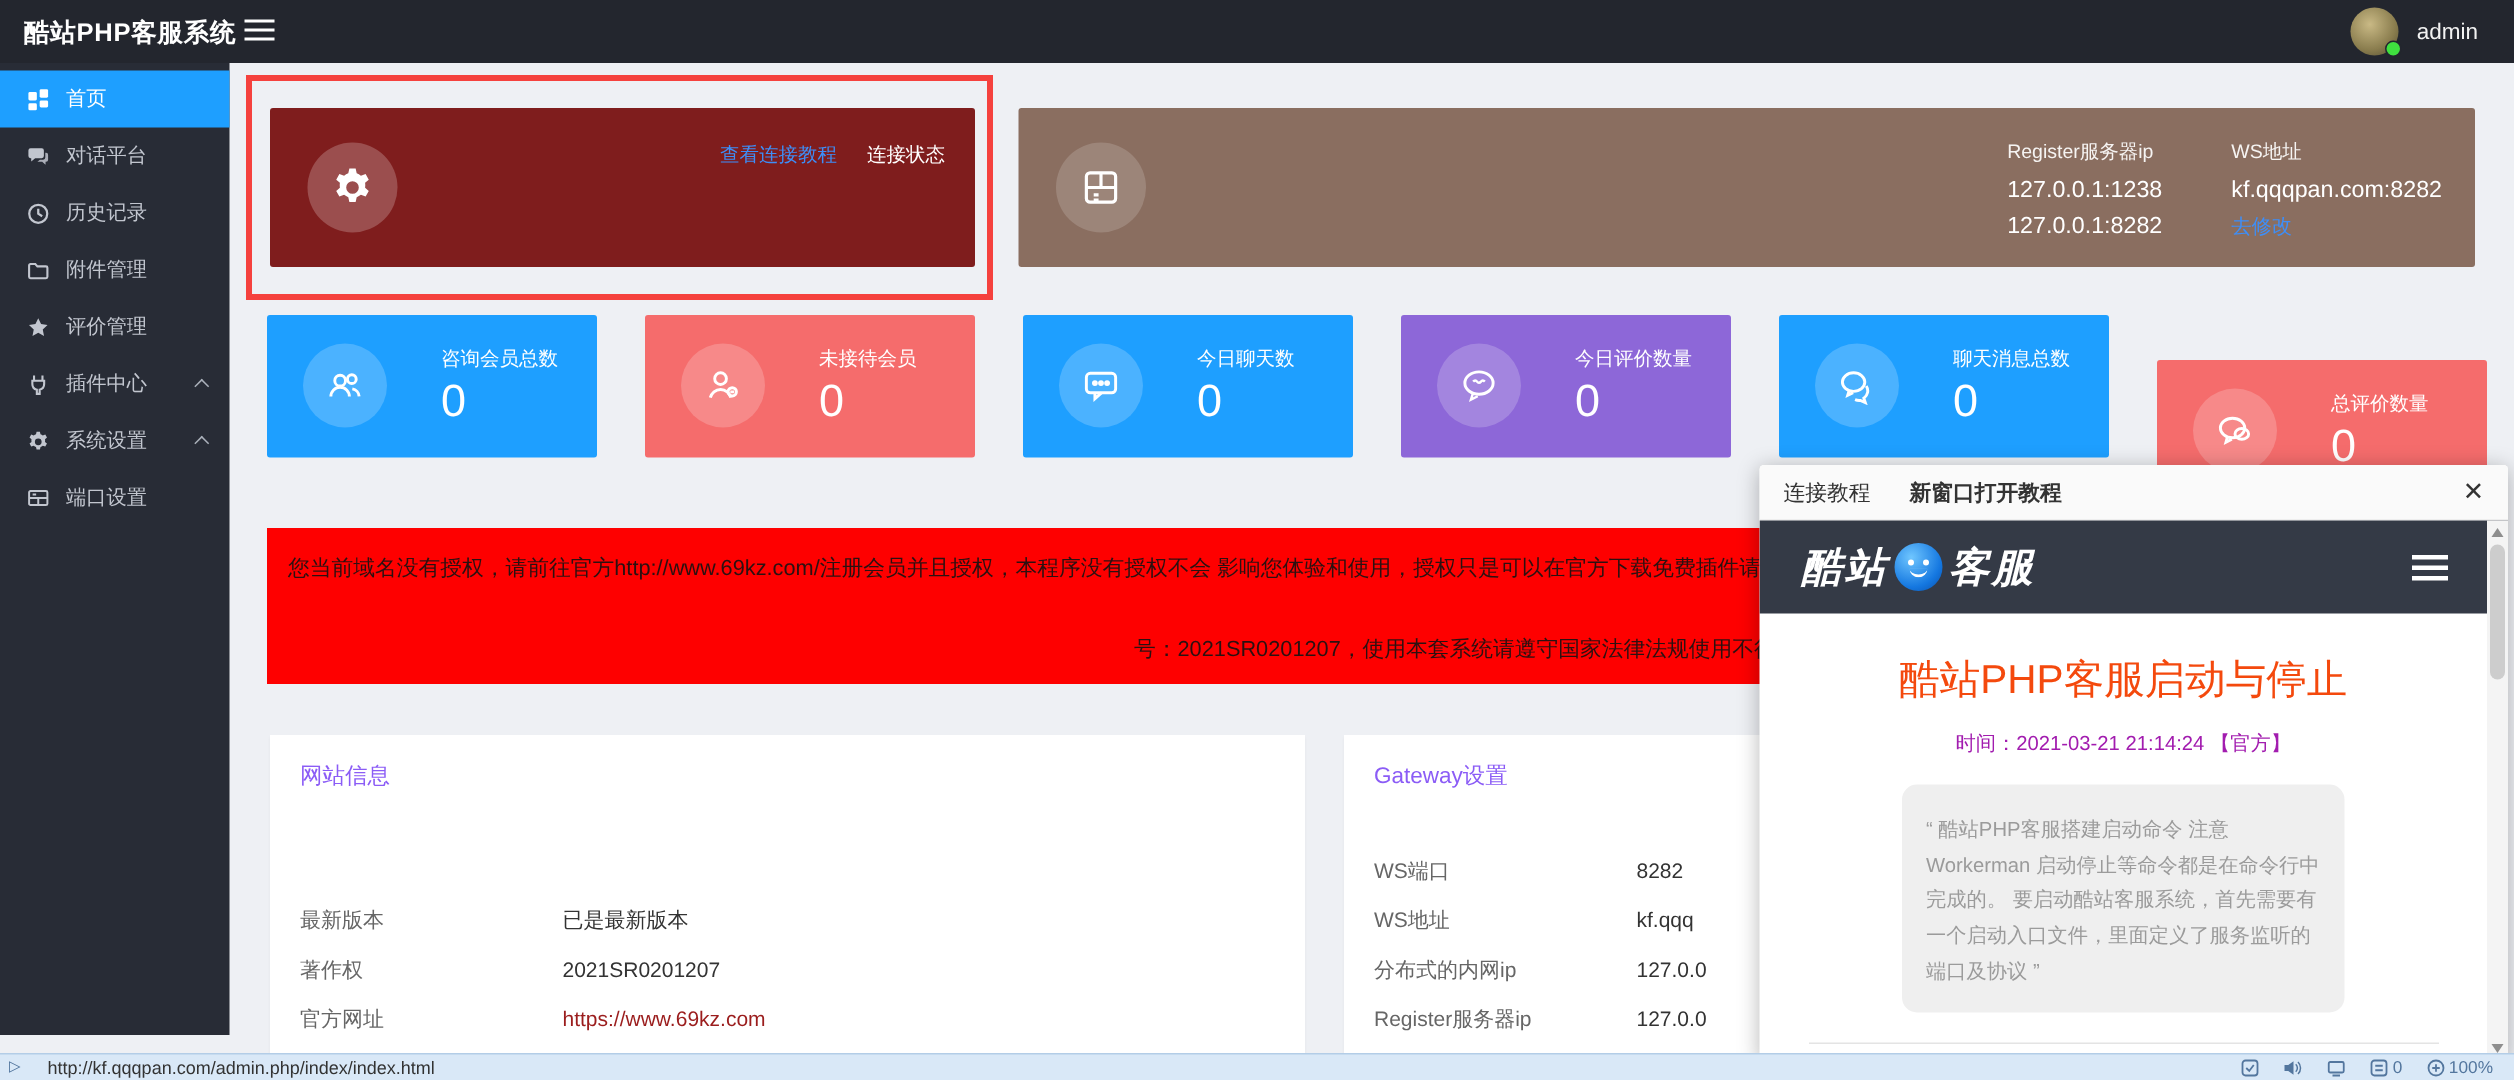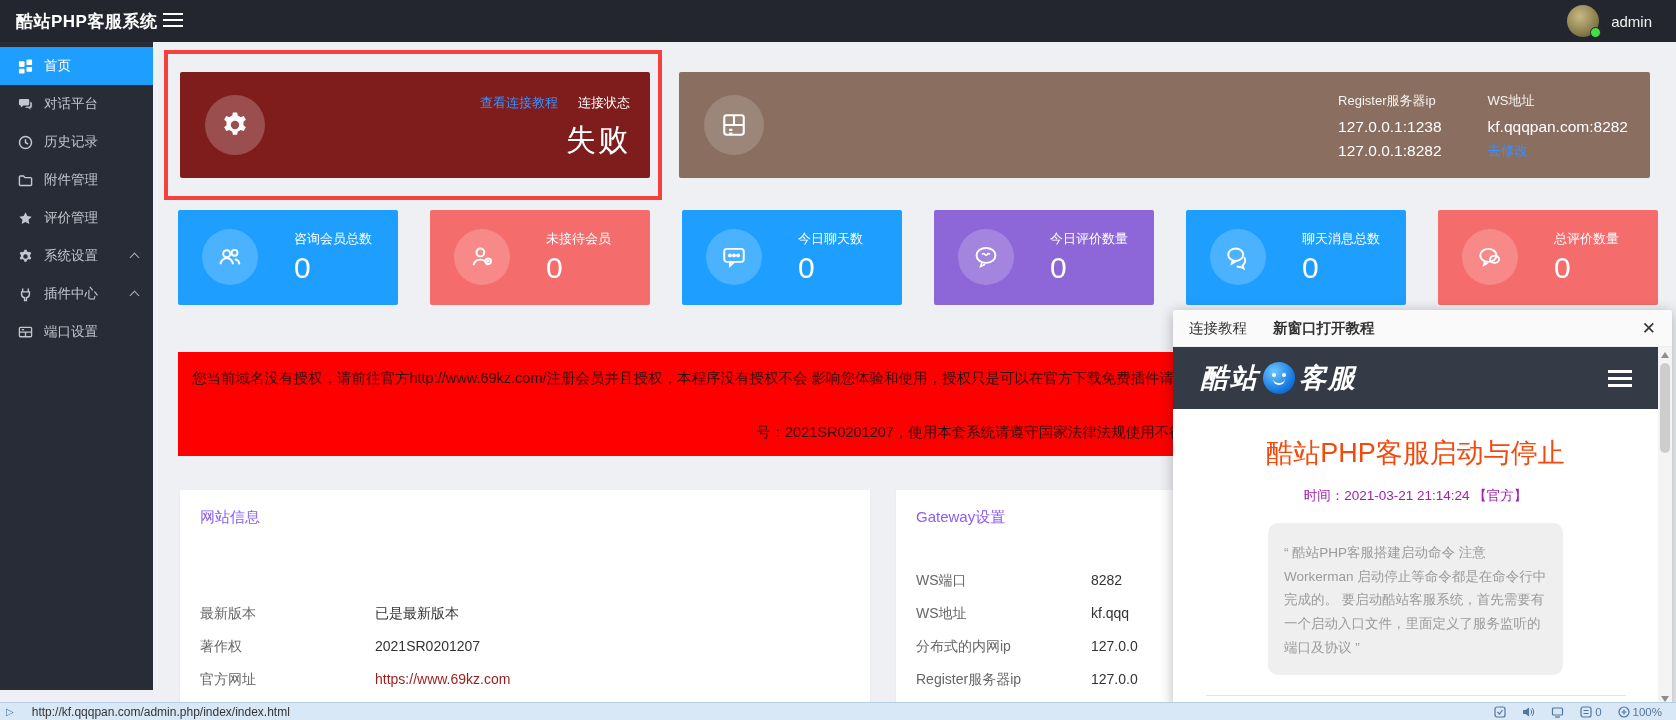--- a/index.html
+++ b/index.html
@@ -158,31 +158,31 @@
         </svg>
       <span>附件管理</span>
     </div>
     <div class="side-item">
       <svg width="15" height="15" viewBox="0 0 16 16" fill="currentColor">
           <path d="M8 1.2l2 4.2 4.6.6-3.4 3.2.9 4.6L8 11.6l-4.1 2.2.9-4.6L1.4 6l4.6-.6z"></path>
         </svg>
       <span>评价管理</span>
     </div>
     <div class="side-item">
+      <svg width="15" height="15" viewBox="0 0 16 16" fill="none" stroke="currentColor" stroke-width="1.5">
+          <path d="M5 1.5v3.7M11 1.5v3.7M3.8 5.2h8.4v2.2a4.2 4.2 0 01-3.2 4.1v3h-2v-3a4.2 4.2 0 01-3.2-4.1z"></path>
+        </svg>
+      <span>插件中心</span>
+      <span class="chev"></span>
+    </div>
+    <div class="side-item">
       <svg width="15" height="15" viewBox="0 0 16 16" fill="currentColor">
           <path fill-rule="evenodd" d="M6.8.8h2.4l.4 1.8a5.6 5.6 0 011.6.9l1.8-.6 1.2 2.1-1.4 1.2a5.6 5.6 0 010 1.9l1.4 1.2-1.2 2.1-1.8-.6a5.6 5.6 0 01-1.6.9l-.4 1.8H6.8l-.4-1.8a5.6 5.6 0 01-1.6-.9l-1.8.6-1.2-2.1 1.4-1.2a5.6 5.6 0 010-1.9L1.8 5l1.2-2.1 1.8.6a5.6 5.6 0 011.6-.9zM8 5.6A2.4 2.4 0 108 10.4 2.4 2.4 0 008 5.6z"></path>
         </svg>
       <span>系统设置</span>
-      <span class="chev"></span>
-    </div>
-    <div class="side-item">
-      <svg width="15" height="15" viewBox="0 0 16 16" fill="none" stroke="currentColor" stroke-width="1.5">
-          <path d="M5 1.5v3.7M11 1.5v3.7M3.8 5.2h8.4v2.2a4.2 4.2 0 01-3.2 4.1v3h-2v-3a4.2 4.2 0 01-3.2-4.1z"></path>
-        </svg>
-      <span>插件中心</span>
       <span class="chev"></span>
     </div>
     <div class="side-item">
       <svg width="15" height="15" viewBox="0 0 16 16" fill="none" stroke="currentColor" stroke-width="1.4">
           <rect x="1.5" y="2.5" width="13" height="10" rx="1"></rect>
           <path d="M1.5 7.5h13M8 7.5v5M4 5h2.5"></path>
         </svg>
       <span>端口设置</span>
     </div>
   </div>
@@ -193,21 +193,20 @@
     <div class="big-circle">
       <svg width="28" height="28" viewBox="0 0 16 16" fill="#ffffff">
           <path fill-rule="evenodd" d="M6.8.8h2.4l.4 1.8a5.6 5.6 0 011.6.9l1.8-.6 1.2 2.1-1.4 1.2a5.6 5.6 0 010 1.9l1.4 1.2-1.2 2.1-1.8-.6a5.6 5.6 0 01-1.6.9l-.4 1.8H6.8l-.4-1.8a5.6 5.6 0 01-1.6-.9l-1.8.6-1.2-2.1 1.4-1.2a5.6 5.6 0 010-1.9L1.8 5l1.2-2.1 1.8.6a5.6 5.6 0 011.6-.9zM8 5.6A2.4 2.4 0 108 10.4 2.4 2.4 0 008 5.6z"></path>
         </svg>
     </div>
     <div class="conn-right">
       <div class="conn-line1">
         <span class="conn-link">查看连接教程</span>
         <span class="conn-label">连接状态</span>
       </div>
-      <div class="conn-status">失败</div>
     </div>
   </div>
 
   <div class="card-top card-serv" style="background-color: rgb(138, 110, 96);">
     <div class="big-circle">
       <svg width="26" height="26" viewBox="0 0 16 16" fill="none" stroke="#ffffff" stroke-width="1.3">
           <rect x="2" y="2" width="12" height="12" rx="1.5"></rect>
           <path d="M2 8h12M8 2v6M5 11h2M5 13.2h2"></path>
         </svg>
     </div>
@@ -285,21 +284,21 @@
         <svg width="26" height="26" viewBox="0 0 16 16" fill="none" stroke="#fff" stroke-width="1.2">
           <ellipse cx="6.6" cy="6.6" rx="4.6" ry="3.8"></ellipse>
           <path d="M4.8 10l-.6 2 2.2-1.1M11.8 8.2a3.6 3.6 0 01-1 5l.6 1.8-2-.9a4.8 4.8 0 01-2.2-.3"></path>
         </svg>
       </div>
     <div class="info">
         <div class="lbl">聊天消息总数</div>
         <div class="num">0</div>
       </div>
   </div>
-  <div class="stat" style="left: 1438px; background-color: rgb(245, 108, 108);">
+  <div class="stat" style="left: 1438px; background-color: rgb(245, 108, 108); margin-top: 30px;">
     <div class="circ">
         <svg width="26" height="26" viewBox="0 0 16 16" fill="none" stroke="#fff" stroke-width="1.2">
           <ellipse cx="7" cy="7" rx="5" ry="4"></ellipse>
           <path d="M4.9 10.6l-.6 2.2 2.4-1.2"></path>
           <ellipse cx="10.8" cy="9.4" rx="2.8" ry="2.2"></ellipse>
         </svg>
       </div>
     <div class="info">
         <div class="lbl">总评价数量</div>
         <div class="num">0</div>

